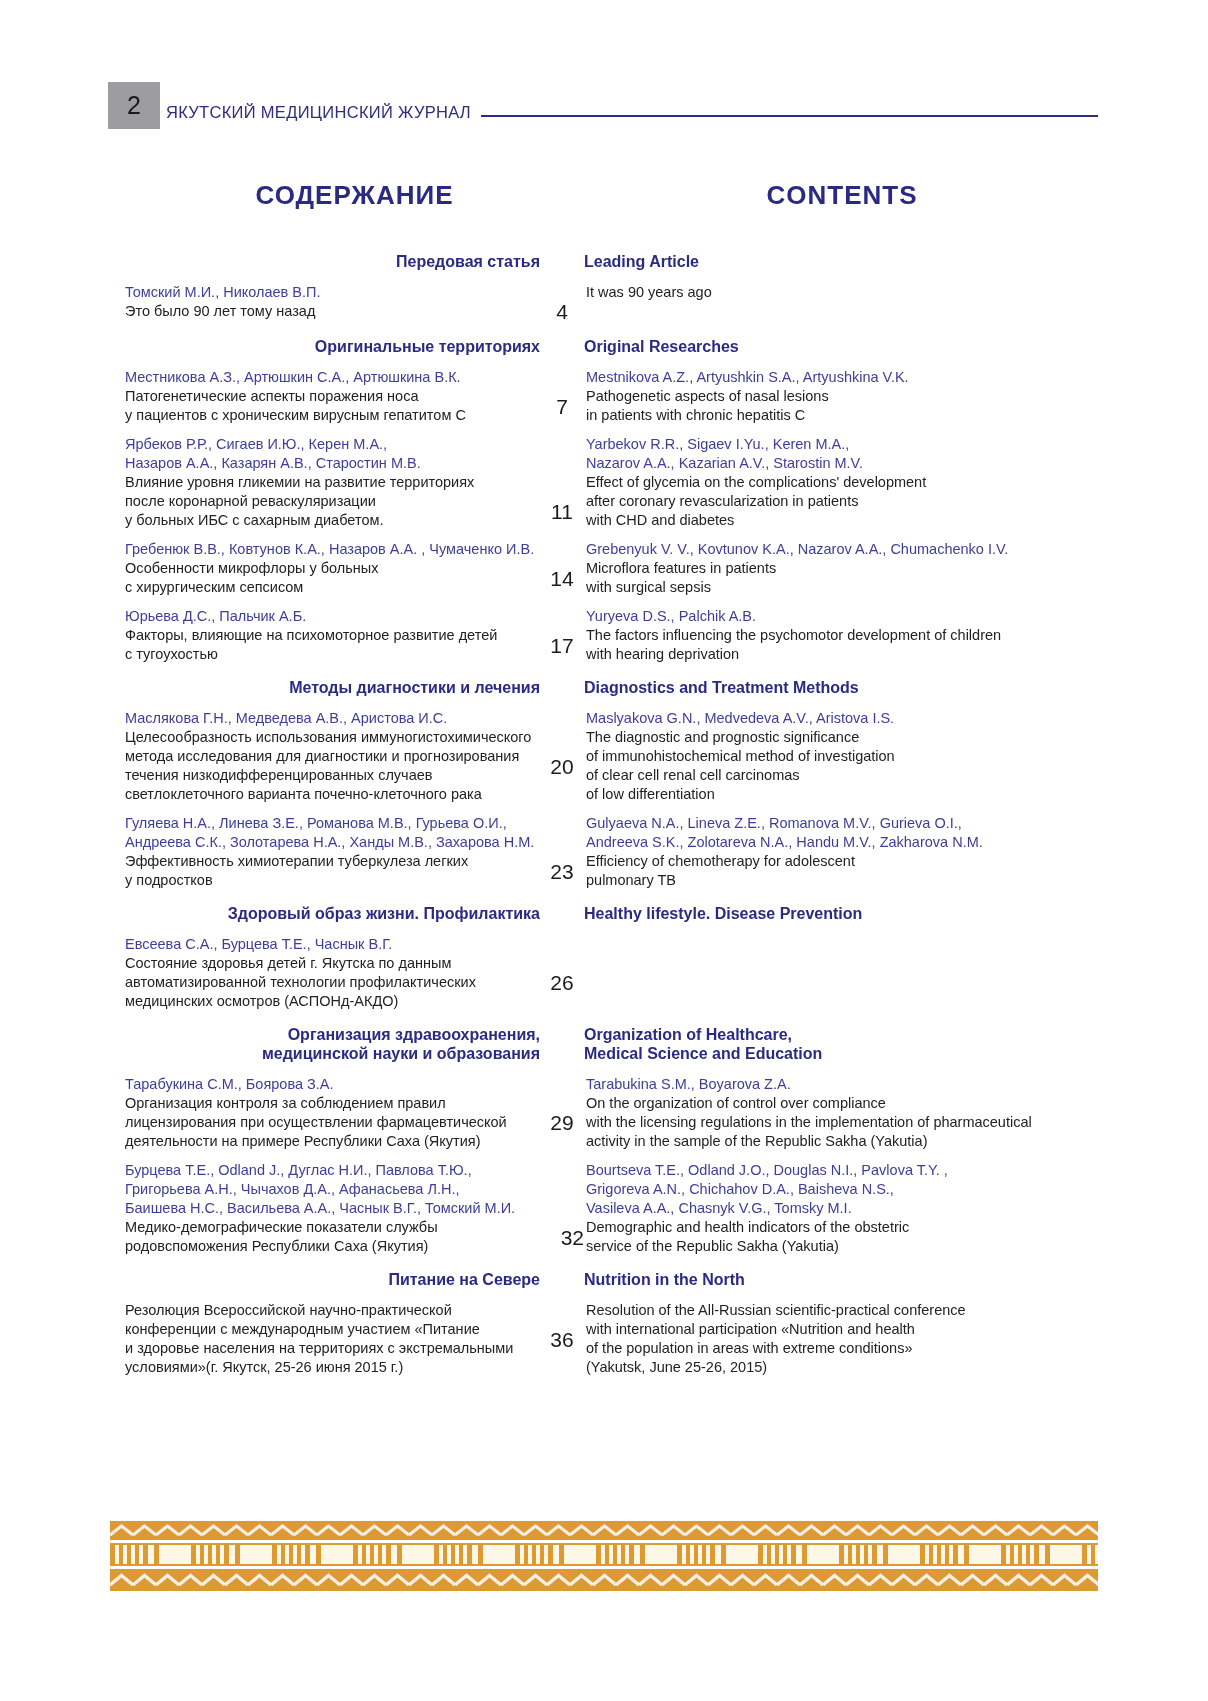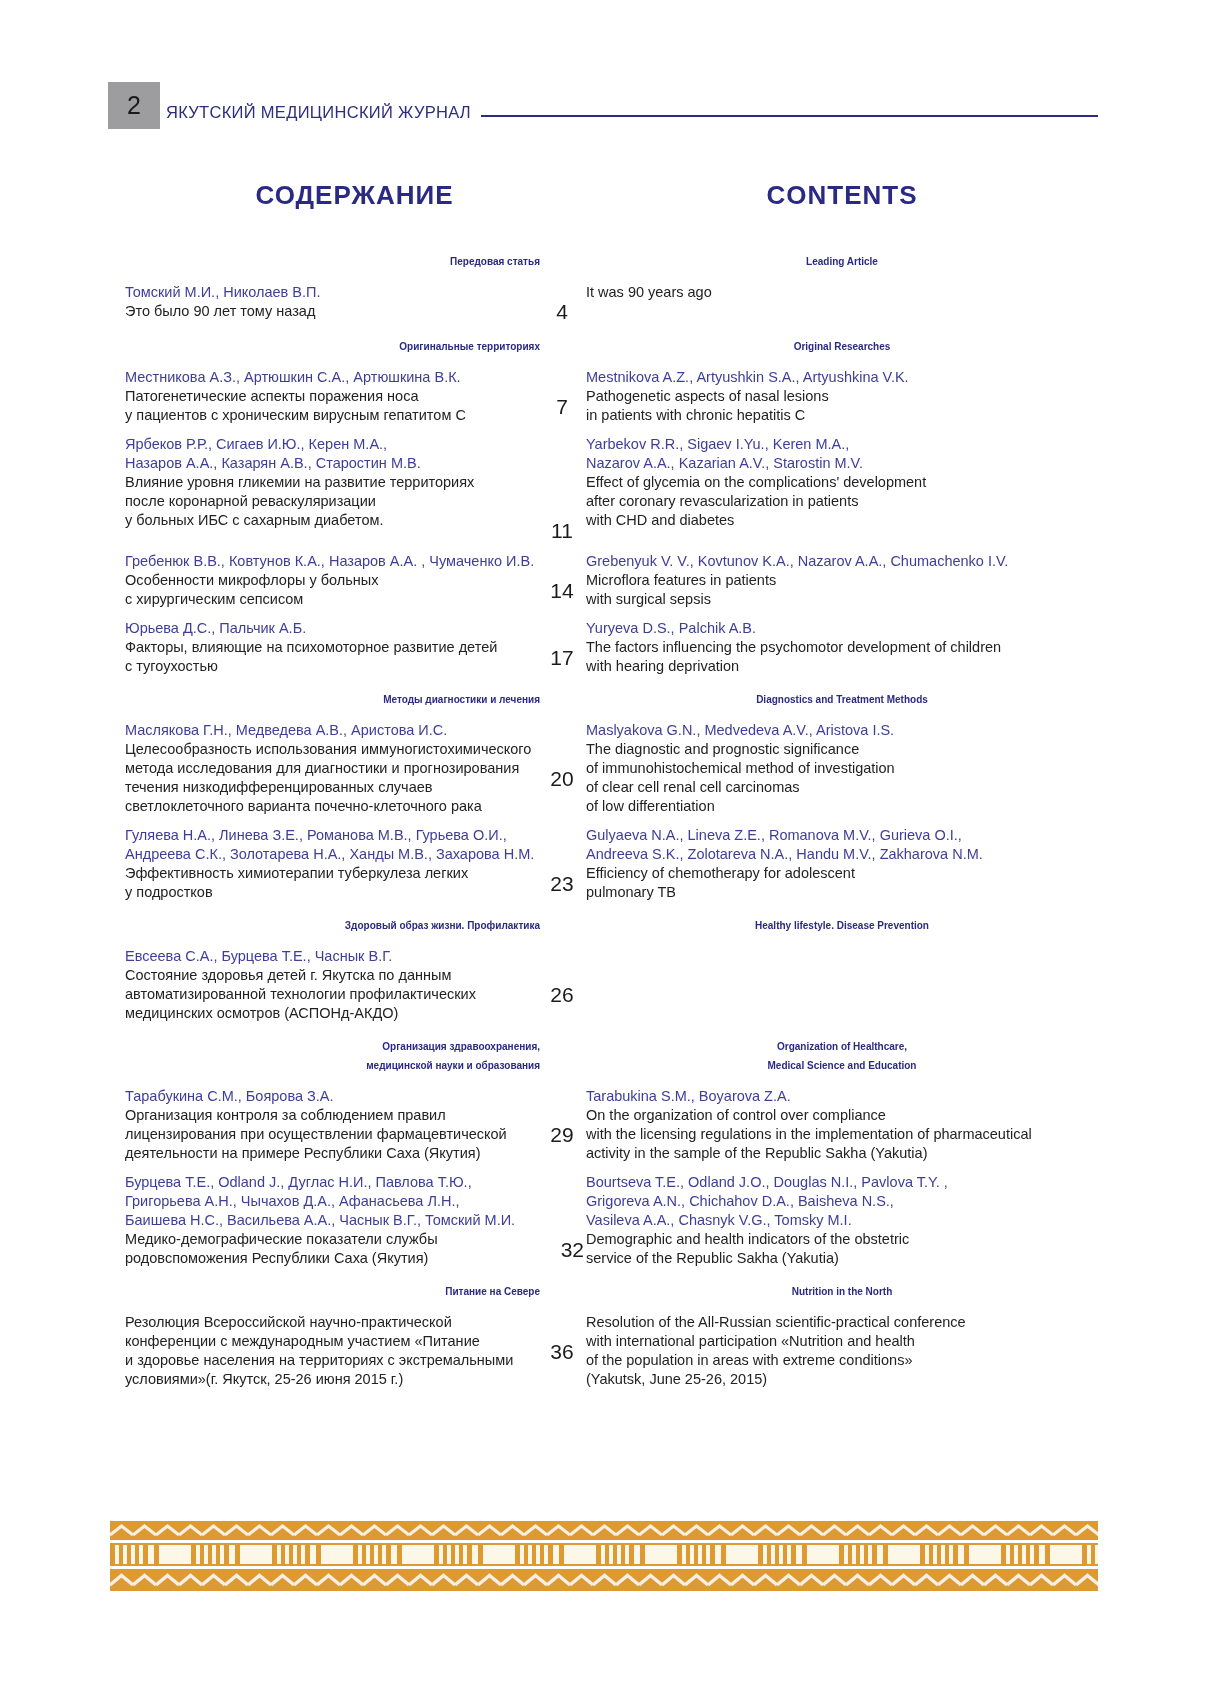--- a/index.html
+++ b/index.html
@@ -31,22 +31,22 @@
   .titles-row h1{font-size:26px;font-weight:bold;color:var(--accent-navy);
     letter-spacing:1px;justify-self:center;}
 
   
   .toc{position:absolute;top:252px;left:125px;right:108px;
     font-size:14.5px;line-height:19px;}
   .cols{display:grid;grid-template-columns:415px 44px 1fr;}
   .toc-section + .toc-section{margin-top:14px;}
   .headings{margin-bottom:12px;}
   .h-ru{grid-column:1;text-align:right;}
-  .h-en{grid-column:3;text-align:center;}
-  .headings h2{font-size:10px;line-height:19px;font-weight:bold;
+  .h-en{grid-column:3;text-align:left;}
+  .headings h2{font-size:16px;line-height:19px;font-weight:bold;
     color:var(--accent-navy);white-space:pre-line;}
   .toc-item + .toc-item{margin-top:10px;}
   .col.ru{grid-column:1;text-align:left;}
   .col.num{grid-column:2;}
   .col.en{grid-column:3;text-align:left;padding-left:2px;}
   .authors{color:var(--author-blue);white-space:pre-line;}
   .titletext{color:var(--title-ink);white-space:pre-line;}
   .pagenum{display:block;width:100%;text-align:center;
     font-size:21px;line-height:23px;color:#1b1b1b;}
 
@@ -139,21 +139,21 @@
 
   <article class="toc-item cols">
     <div class="col ru">
       <div class="authors">Ярбеков Р.Р., Сигаев И.Ю., Керен М.А.,
 Назаров А.А., Казарян А.В., Старостин М.В.</div>
       <div class="titletext">Влияние уровня гликемии на развитие территориях
 после коронарной реваскуляризации
 у больных ИБС с сахарным диабетом.</div>
     </div>
     <div class="col num">
-      <span class="pagenum" style="margin-top: 84px;">11</span>
+      <span class="pagenum" style="margin-top: 65px;">11</span>
     </div>
     <div class="col en">
       <div class="authors">Yarbekov R.R., Sigaev I.Yu., Keren M.A.,
 Nazarov A.A., Kazarian A.V., Starostin M.V.</div>
       <div class="titletext">Effect of glycemia on the complications' development
 after coronary revascularization in patients
 with CHD and diabetes</div>
     </div>
   </article>
 

